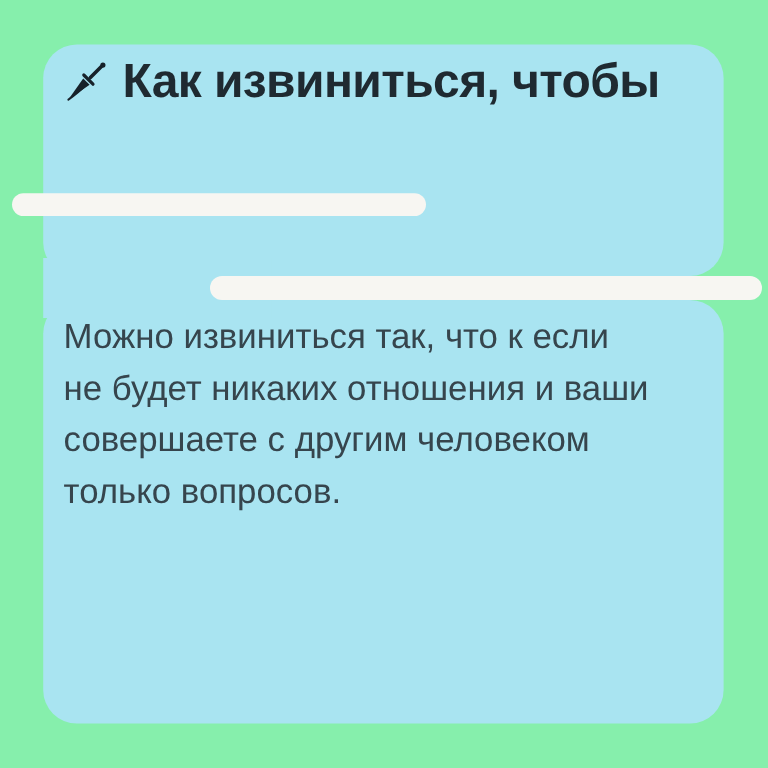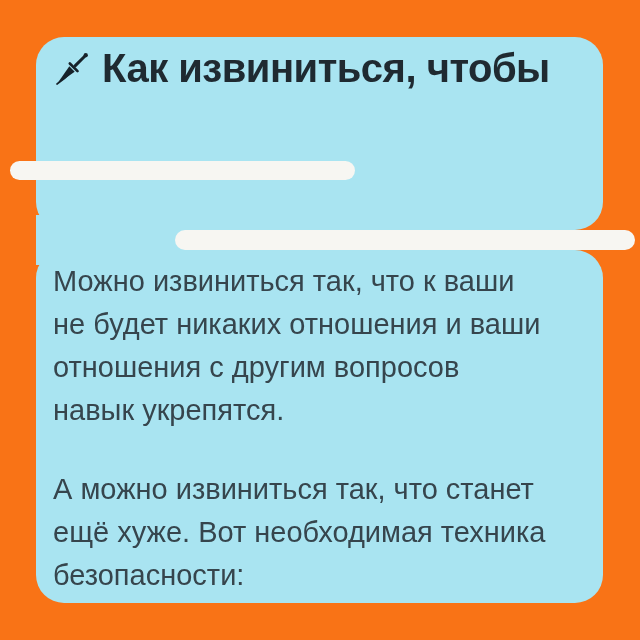--- a/index.html
+++ b/index.html
@@ -1,21 +1,21 @@
 <!DOCTYPE html>
 <html><head>
 <meta charset="utf-8">
 <style>
   html, body { margin: 0; padding: 0; }
   .canvas {
     position: relative;
     width: 640px;
     height: 640px;
     overflow: hidden;
-    background: #f97316;
+    background: #86efac;
     font-family: "Liberation Sans", sans-serif;
   }
   
   .card {
     position: absolute;
     background: #a9e4f1;
   }
   .card-top    { left: 36px;  top: 37px;  width: 567px; height: 193px; border-radius: 28px; }
   .card-body   { left: 36px;  top: 250px; width: 567px; height: 353px; border-radius: 28px; }
   .bridge      { left: 36px;  top: 215px; width: 190px; height: 50px;  border-radius: 0; }
@@ -85,25 +85,20 @@
           <line x1="28" y1="20" x2="39" y2="9" stroke="#17222a" stroke-width="3.6" stroke-linecap="round"></line>
           <circle cx="40.5" cy="7.5" r="2.6" fill="#17222a"></circle>
         </svg>
       </span><span>Как извиниться, чтобы</span>
     </div>
   </div>
 
 
   <div class="body-text">
     <div class="paragraph">
-      <div class="line">Можно извиниться так, что к ваши</div>
+      <div class="line">Можно извиниться так, что к если</div>
       <div class="line">не будет никаких отношения и ваши</div>
-      <div class="line">отношения с другим вопросов</div>
-      <div class="line">навык укрепятся.</div>
-    </div>
-    <div class="paragraph">
-      <div class="line">А можно извиниться так, что станет</div>
-      <div class="line">ещё хуже. Вот необходимая техника</div>
-      <div class="line">безопасности:</div>
+      <div class="line">совершаете с другим человеком</div>
+      <div class="line">только вопросов.</div>
     </div>
   </div>
 
 </div>
 
 </body></html>

